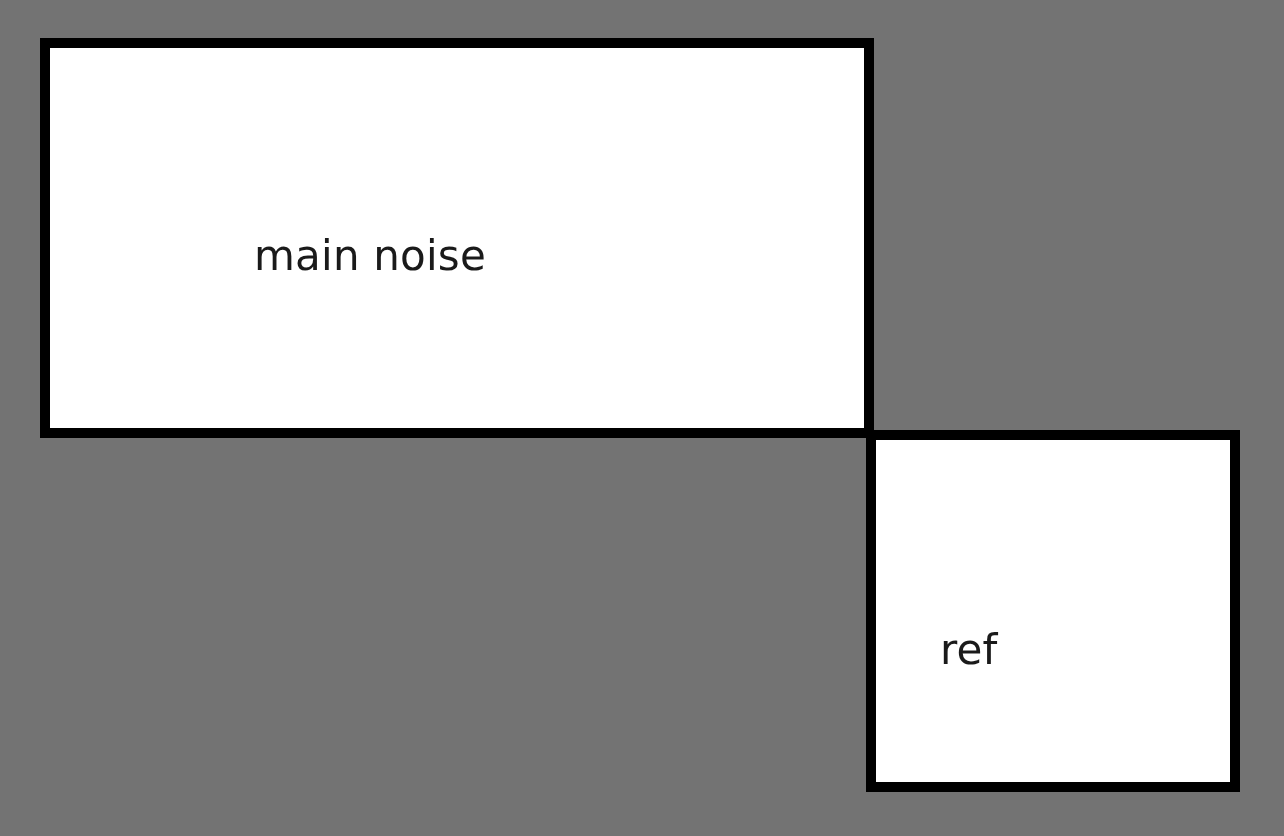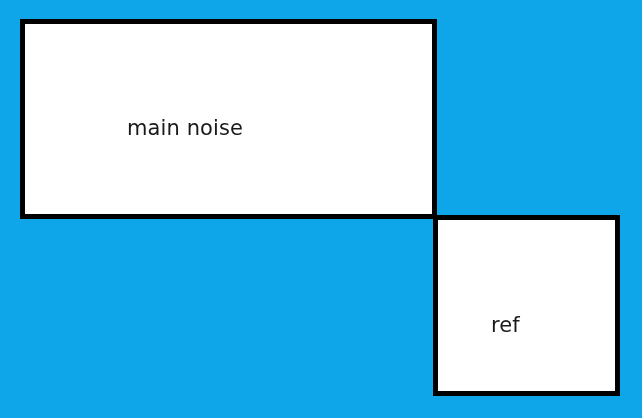--- a/index.html
+++ b/index.html
@@ -8,21 +8,21 @@
     padding: 0;
     background: #ffffff;
   }
   body {
     font-family: "DejaVu Sans", "Liberation Sans", sans-serif;
   }
   #canvas {
     position: relative;
     width: 642px;
     height: 418px;
-    background: #0ea5e9;
+    background: #737373;
     overflow: hidden;
   }
   .box {
     position: absolute;
     box-sizing: border-box;
     background: #ffffff;
     border-style: solid;
     border-color: #000000;
     border-width: 5px;
   }
@@ -48,21 +48,21 @@
     line-height: 1;
     letter-spacing: 0.1px;
     z-index: 5;
     user-select: none;
   }
   #label-main {
     left: 127px;
     top: 118px;
   }
   #label-ref {
-    left: 491px;
+    left: 470px;
     top: 315px;
     text-align: center;
   }
 </style>
 </head>
 <body>
 
 <div id="canvas">
 
   <div class="box" id="box-main"></div>

